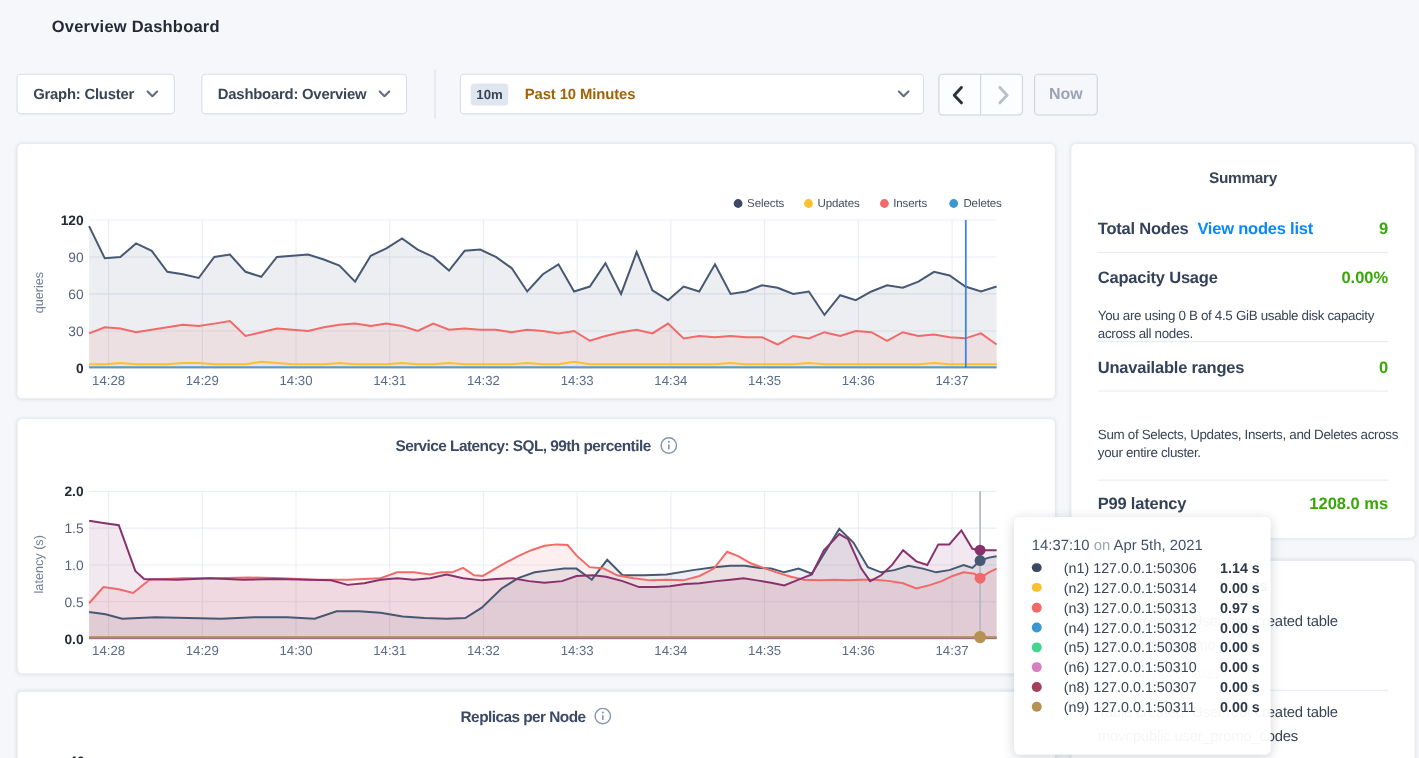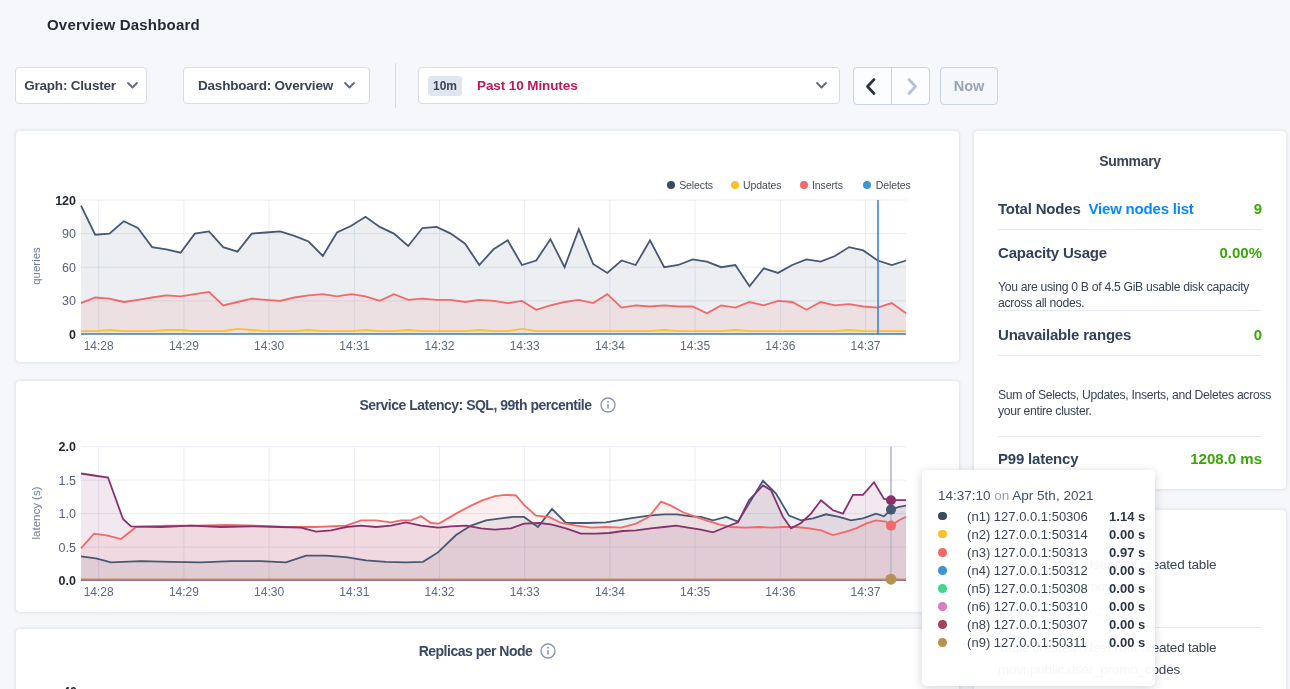--- a/index.html
+++ b/index.html
@@ -7,21 +7,21 @@
 .abs { position:absolute; }
 h1 { position:absolute; left:15px; top:16px; font-size:15px; font-weight:700; color:#242a35; letter-spacing:0.2px;margin-left:32px; }
 .dd { position:absolute; top:67px; height:37px; background:#fff; border:1px solid #d6dce8; border-radius:4px;
   display:flex; align-items:center; justify-content:center; gap:11px;
   font-size:13.5px; letter-spacing:-0.2px; font-weight:bold; color:#394455; }
 .vsep { position:absolute; left:395px; top:63px; width:1px; height:45px; background:#d9dee8; }
 .timebox { position:absolute; left:418px; top:67px; width:422px; height:37px; background:#fff;
   border:1px solid #d6dce8; border-radius:4px; display:flex; align-items:center; }
 .badge { background:#e0e6ef; border-radius:3px; font-size:12px; font-weight:bold; color:#394455;
   padding:3px 5px; margin-left:9px; }
-.timetext { font-size:13.5px; font-weight:bold; color:#be185d; margin-left:15px; letter-spacing:-0.1px; }
+.timetext { font-size:13.5px; font-weight:bold; color:#a16207; margin-left:15px; letter-spacing:-0.1px; }
 .tb-chev { margin-left:auto; margin-right:12px; display:flex; }
 .btngroup { position:absolute; left:853px; top:67px; width:77px; height:38px; border:1px solid #c9d2e1;
   border-radius:4px; display:flex; background:#fcfdfe; }
 .bcell { flex:1; display:flex; align-items:center; justify-content:center; }
 .bcell+.bcell { border-left:1px solid #c9d2e1; }
 .nowbtn { position:absolute; left:940px; top:67px; width:58px; height:38px; border:1px solid #ccd4e2;
   border-radius:4px; display:flex; align-items:center; justify-content:center;
   font-size:14.5px; font-weight:bold; color:#9ba4b4; }
 .card { position:absolute; background:#fff; border:1px solid #e7ecf3; border-radius:5px;
   box-shadow:0 0 3px rgba(67,90,111,0.12); }
@@ -48,21 +48,21 @@
 .ttname { width:130px; }
 .ttval { font-weight:bold; color:#2c3849; }
 .evrow { position:absolute; left:24px; right:24px; font-size:13.5px; letter-spacing:-0.2px;
   color:#394455; line-height:22px; white-space:nowrap; }
 .evtime { font-size:12px; color:#98a3b5; margin-top:3px; letter-spacing:0; }
 .evdiv { position:absolute; left:24px; right:24px; border-top:1px solid #e7ecf3; }
 </style></head>
 <body>
 <h1>Overview Dashboard</h1>
 
-<div class="dd" style="left:15px; width:132px;">Graph: Cluster <svg width="11" height="7" viewBox="0 0 11 7">
+<div class="dd" style="left:15px; width:144px;">Graph: Cluster <svg width="11" height="7" viewBox="0 0 11 7">
       <path d="M1 1 L5.5 5.5 L10 1" fill="none" stroke="#5f6a7d" stroke-width="1.8" stroke-linecap="round" stroke-linejoin="round"></path>
     </svg></div>
 <div class="dd" style="left:183px; width:187px;">Dashboard: Overview <svg width="11" height="7" viewBox="0 0 11 7">
       <path d="M1 1 L5.5 5.5 L10 1" fill="none" stroke="#5f6a7d" stroke-width="1.8" stroke-linecap="round" stroke-linejoin="round"></path>
     </svg></div>
 <div class="vsep"></div>
 <div class="timebox">
     <span class="badge">10m</span>
     <span class="timetext">Past 10 Minutes</span>
   <span class="tb-chev">

